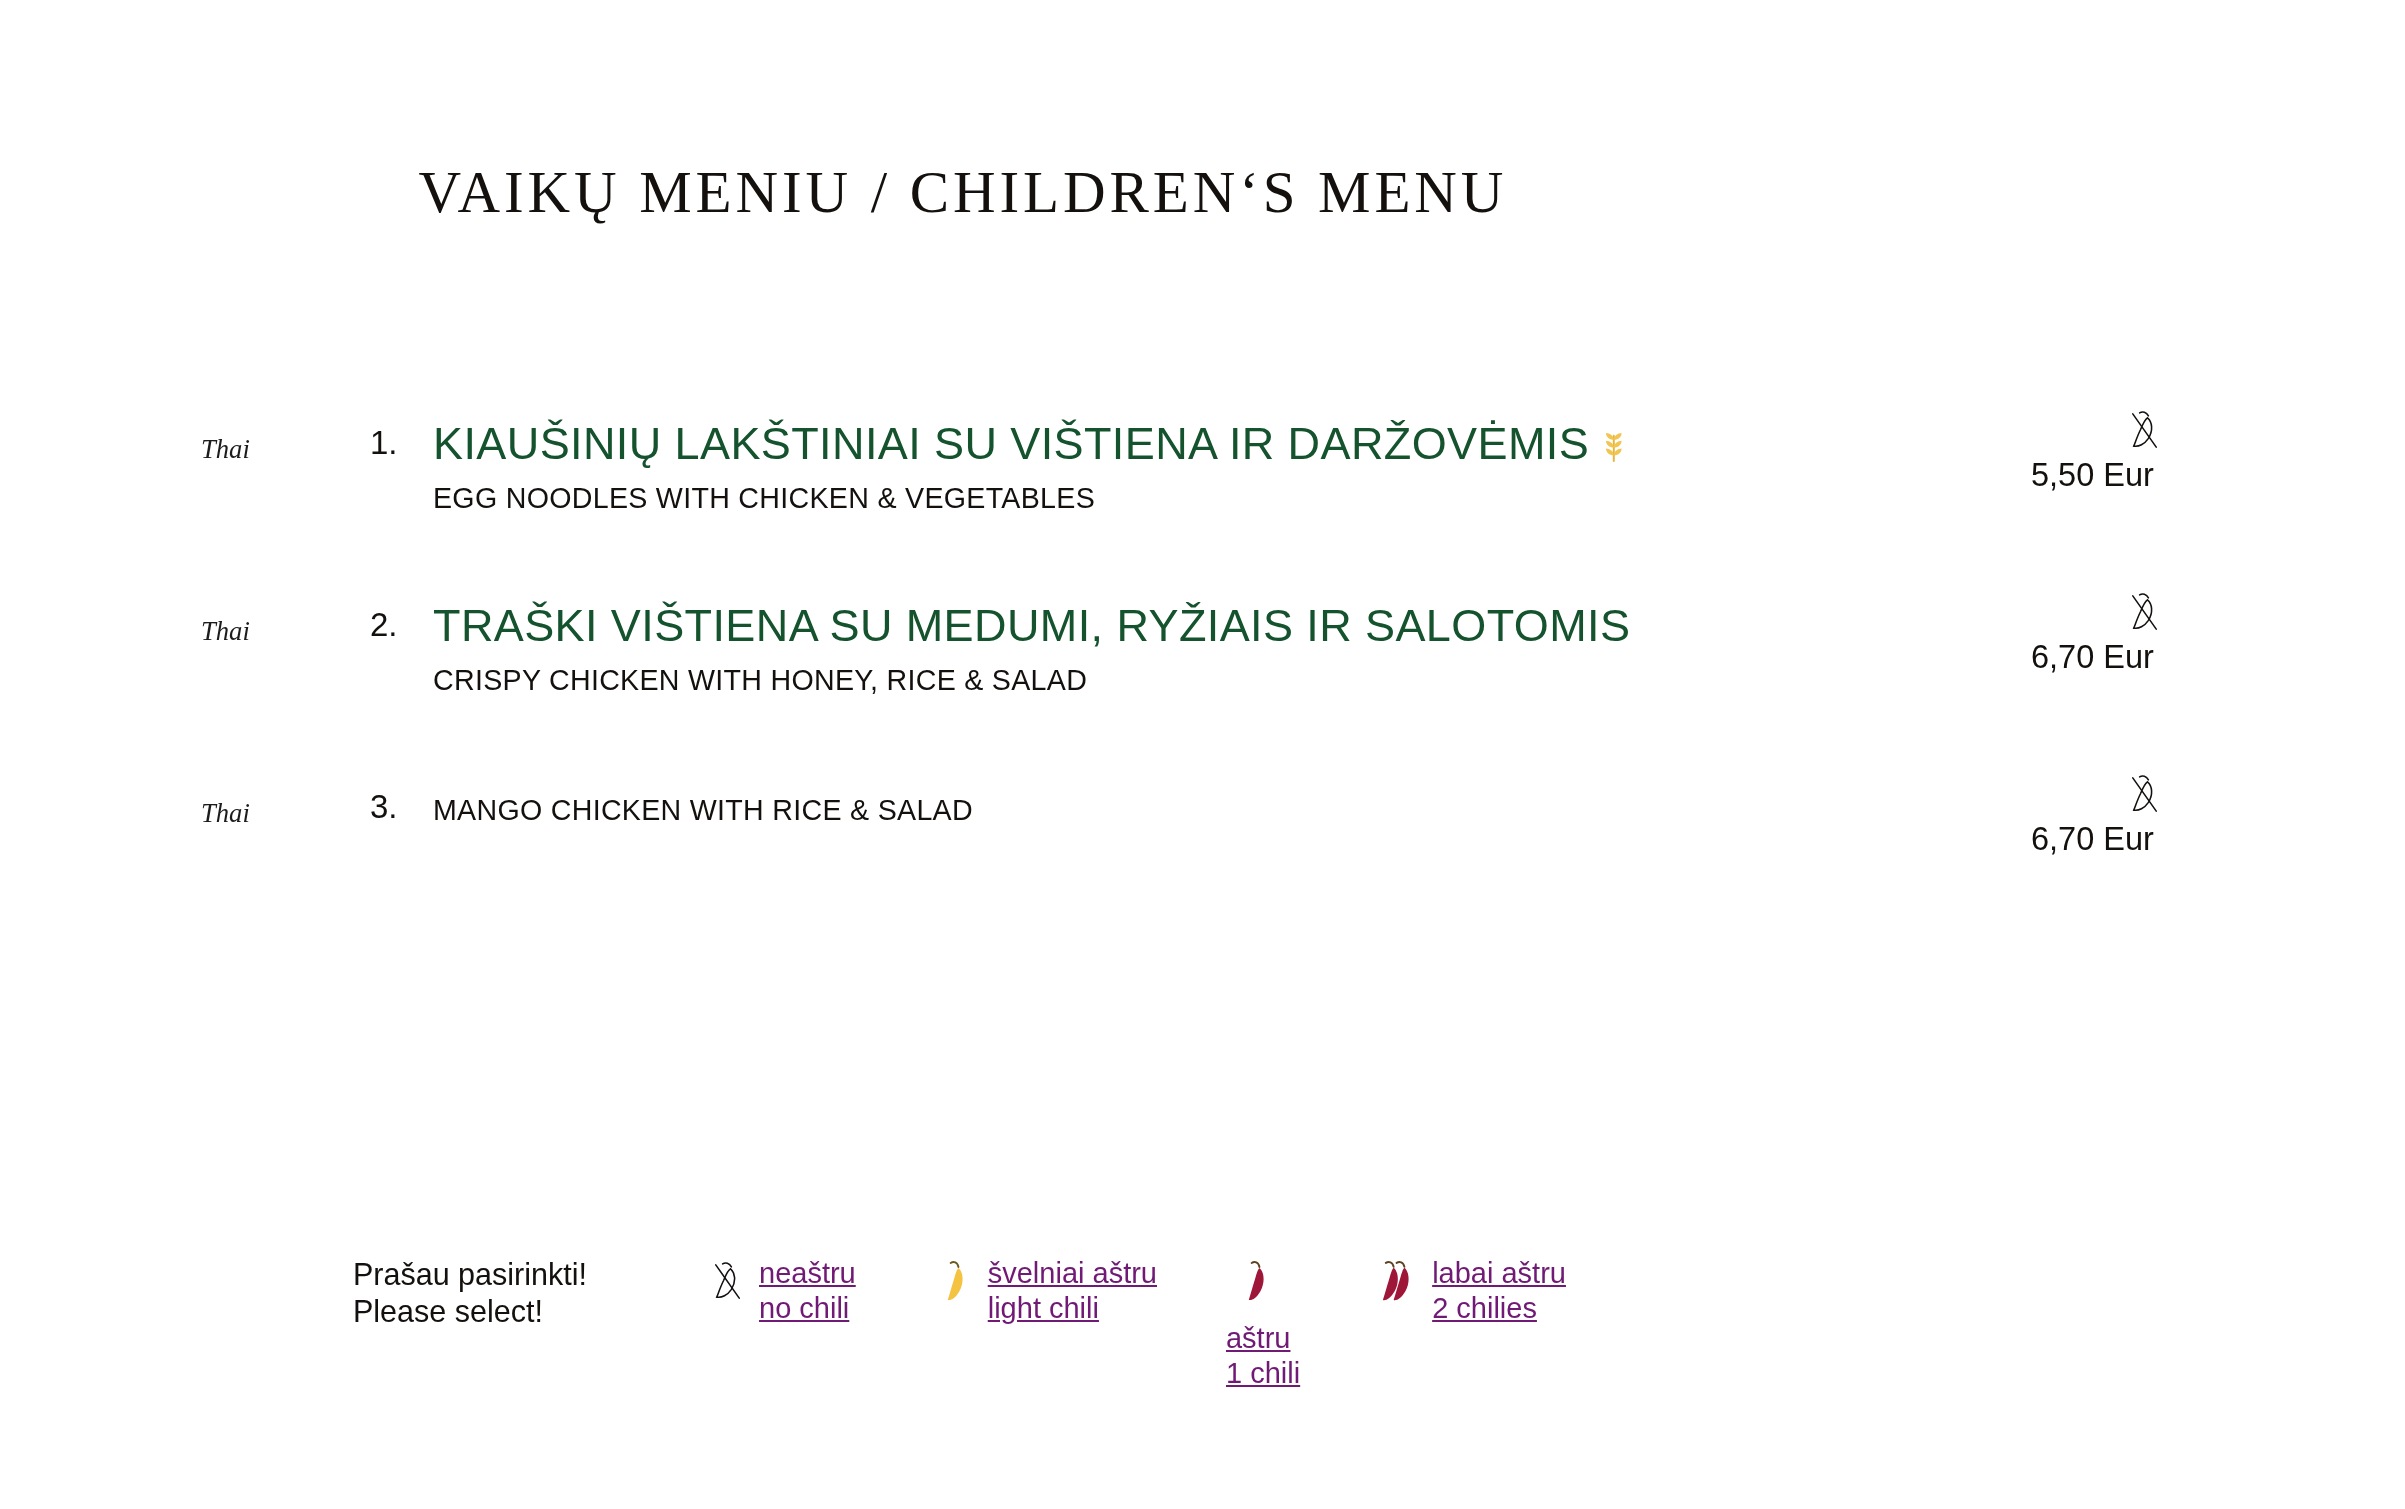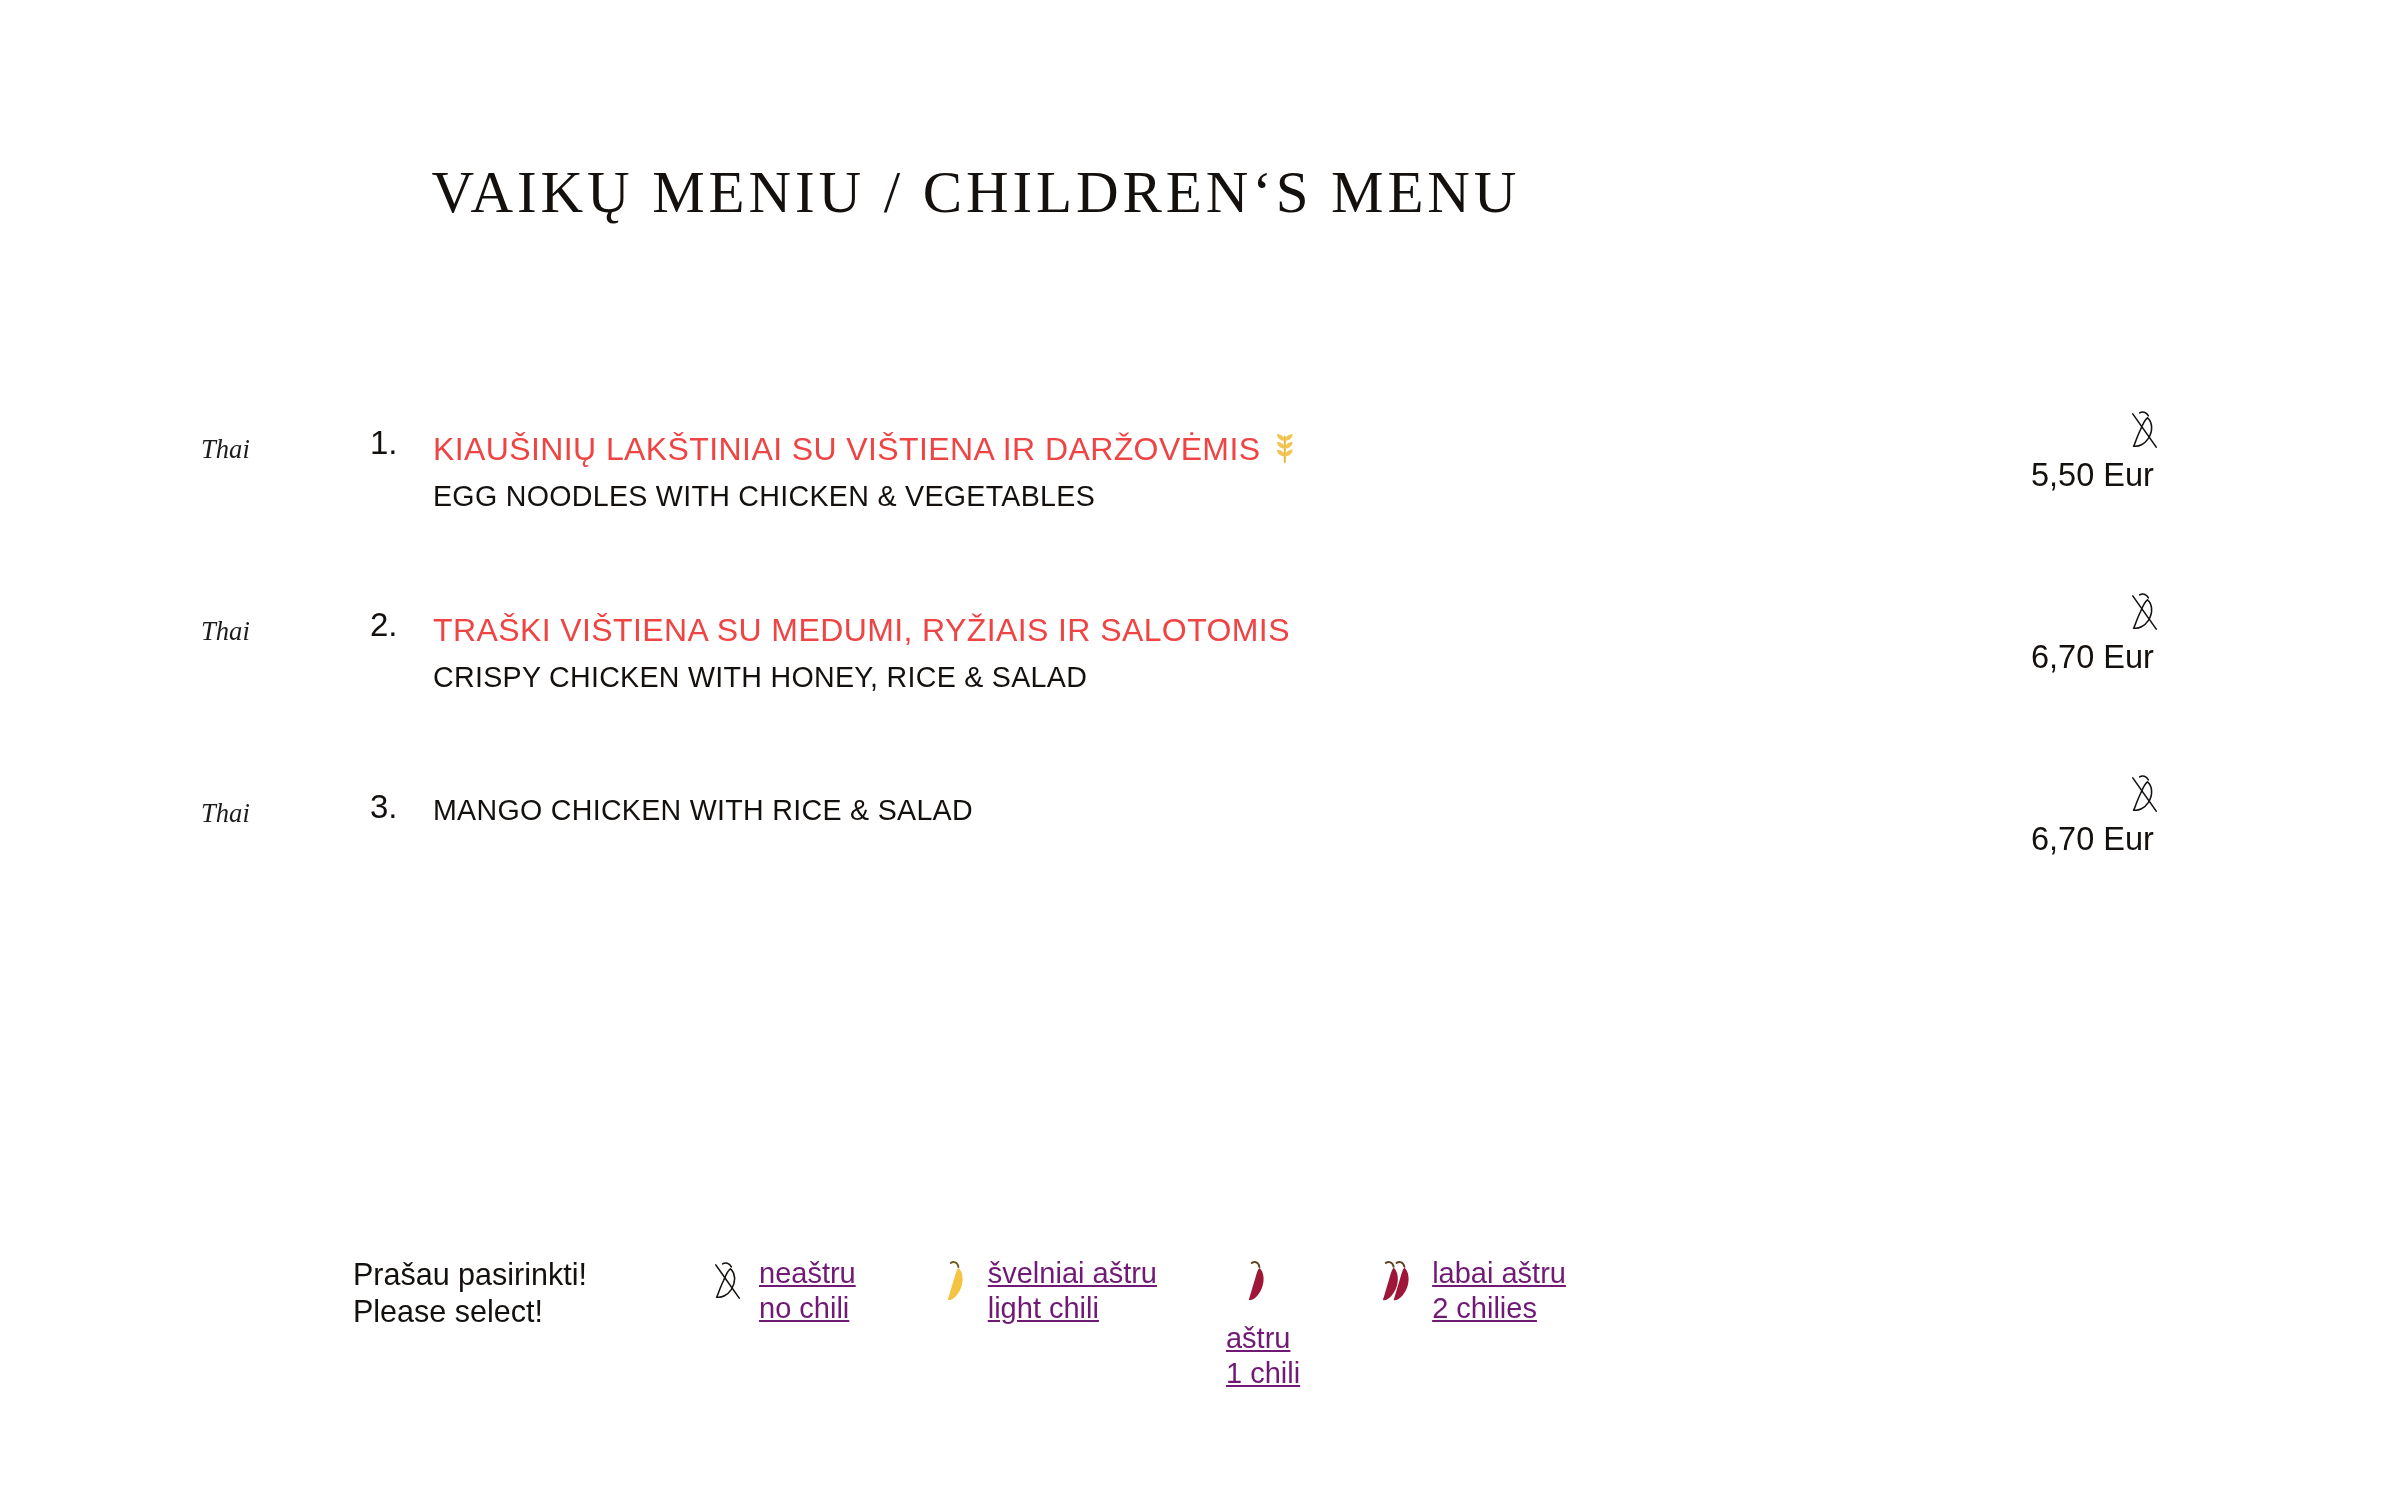--- a/index.html
+++ b/index.html
@@ -27,21 +27,20 @@
     position: absolute;
     top: 158px;
     left: 0;
     width: 1926px;
     text-align: center;
     font-family: "Liberation Serif", serif;
     font-size: 59px;
     letter-spacing: 3.9px;
     color: #14100e;
     white-space: nowrap;
-    padding-left: 13px;
   }
 
   
   .items {
     position: absolute;
     top: 402px;
     left: 0;
     width: 2406px;
   }
   .item-row {
@@ -66,25 +65,24 @@
     font-size: 33px;
     color: #14100e;
   }
   .item-texts {
     position: absolute;
     left: 433px;
     top: 15.8px;
     right: 414px;
   }
   .item-name {
-    font-size: 32px;
+    font-size: 45px;
     letter-spacing: 0.4px;
-    color: #ef4444;
-    white-space: nowrap;
-    margin-top: 12px;
+    color: #14532d;
+    white-space: nowrap;
   }
   .wheat-icon {
     display: inline-block;
     margin-left: 9.9px;
     vertical-align: -3px;
   }
   .item-desc {
     margin-top: 11.8px;
     font-size: 28.6px;
     letter-spacing: 0.3px;

